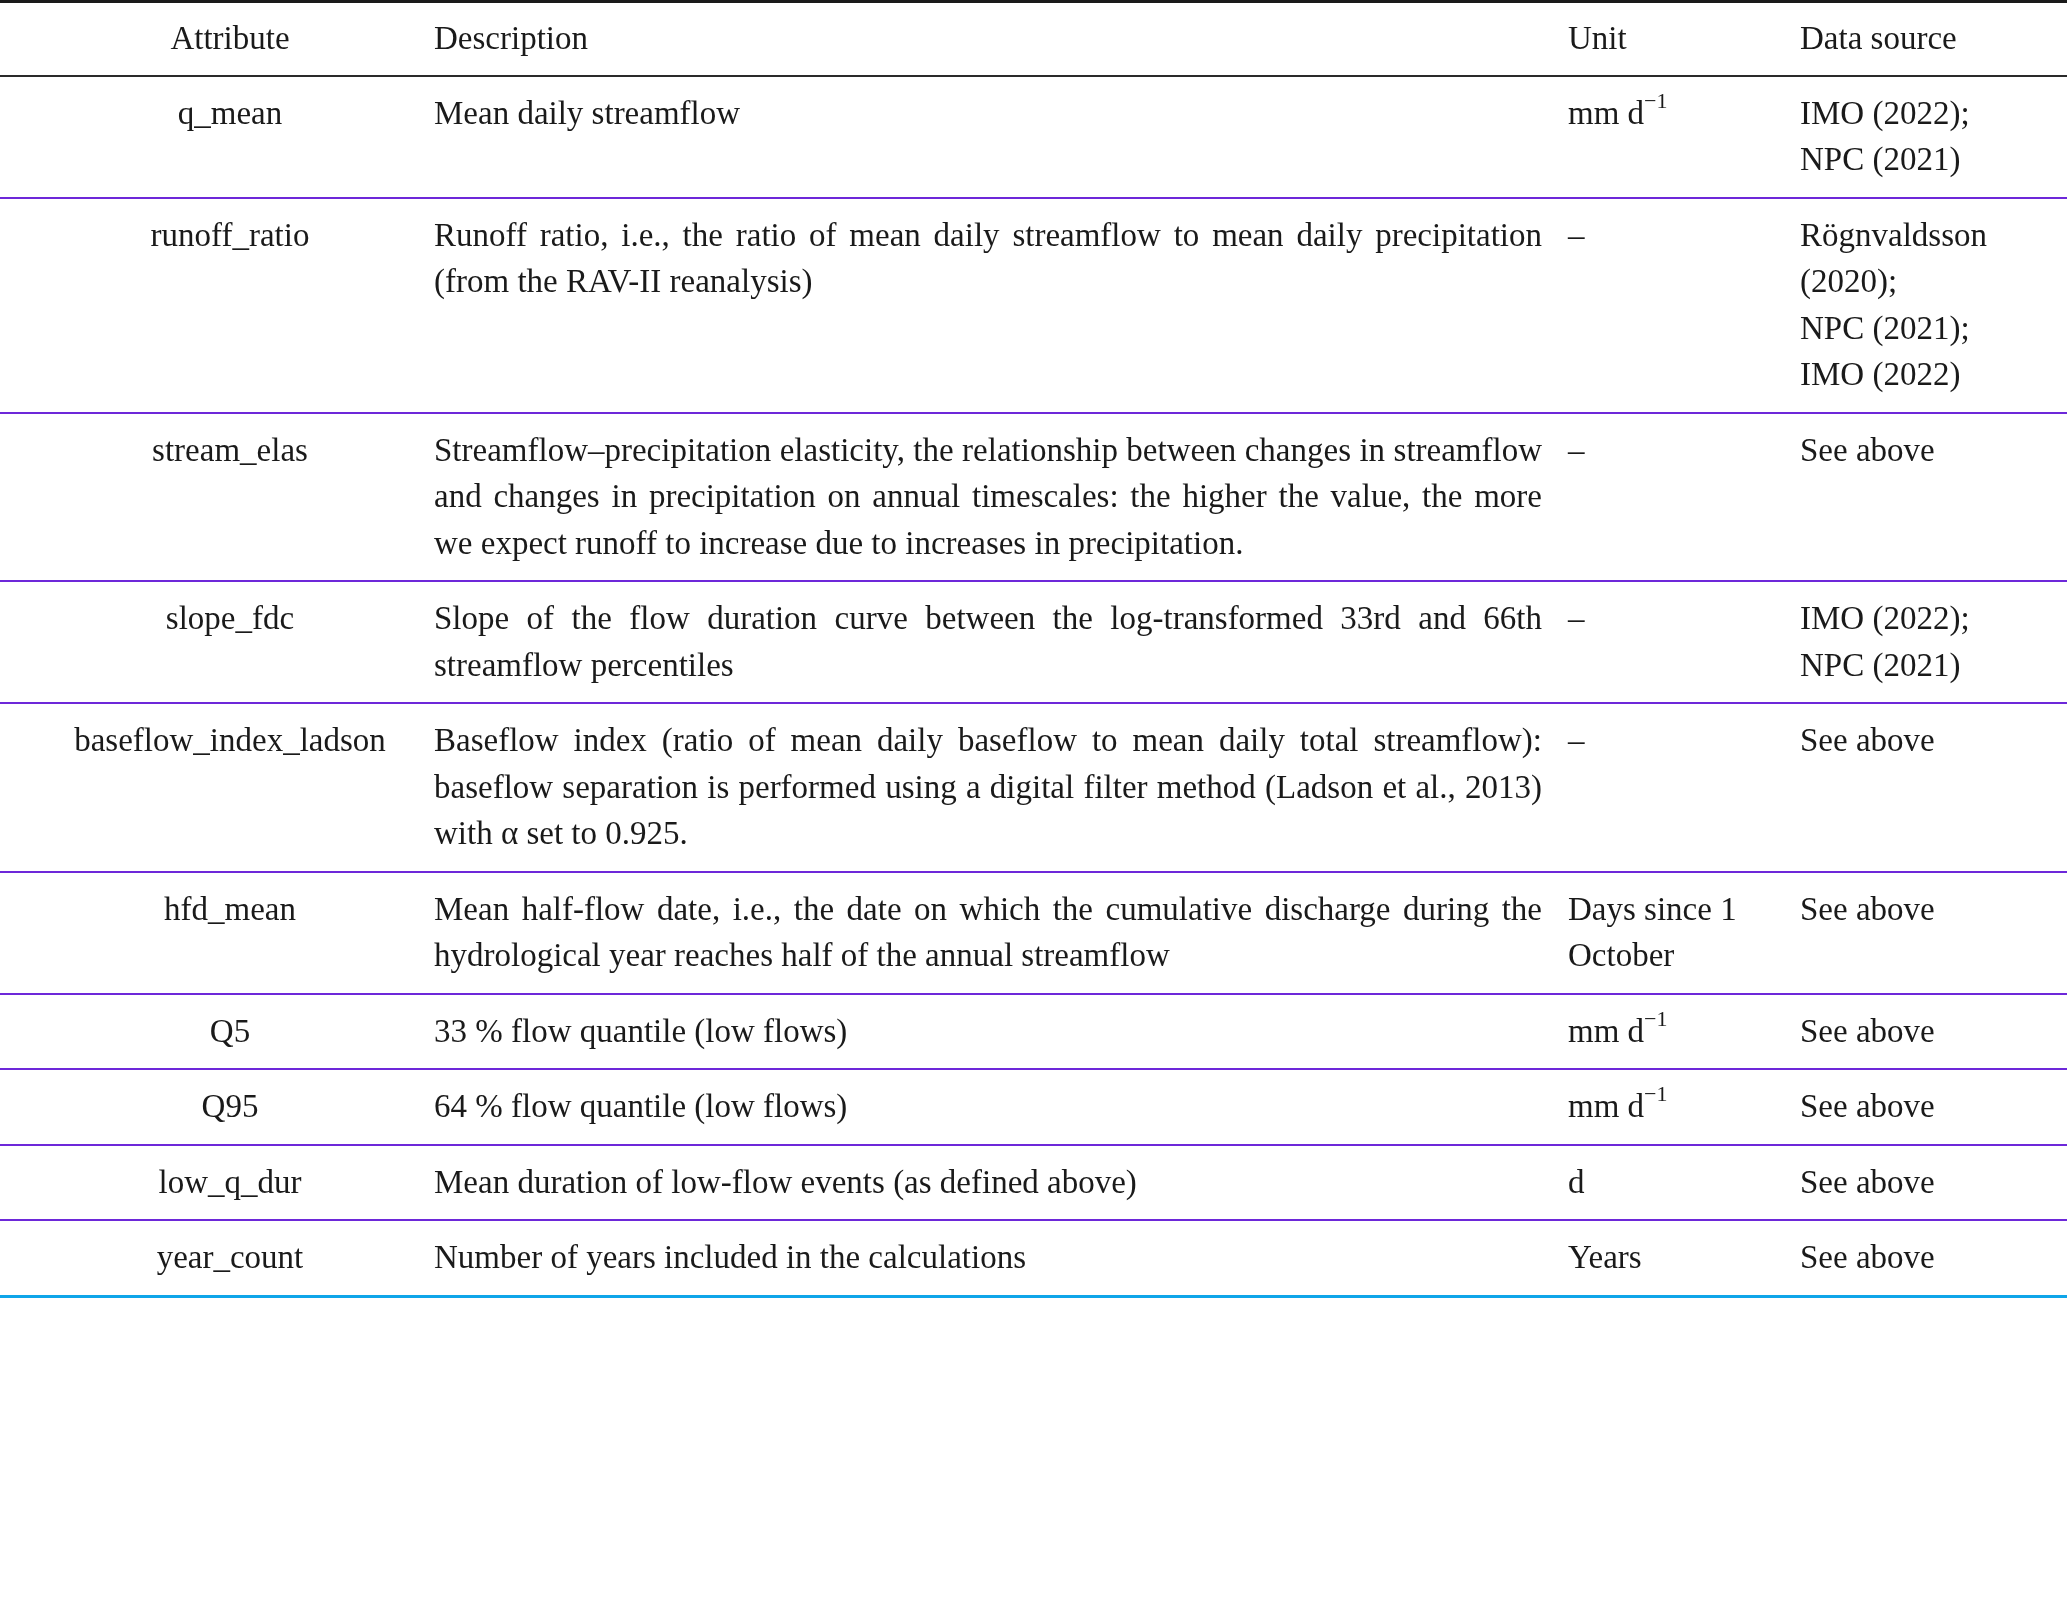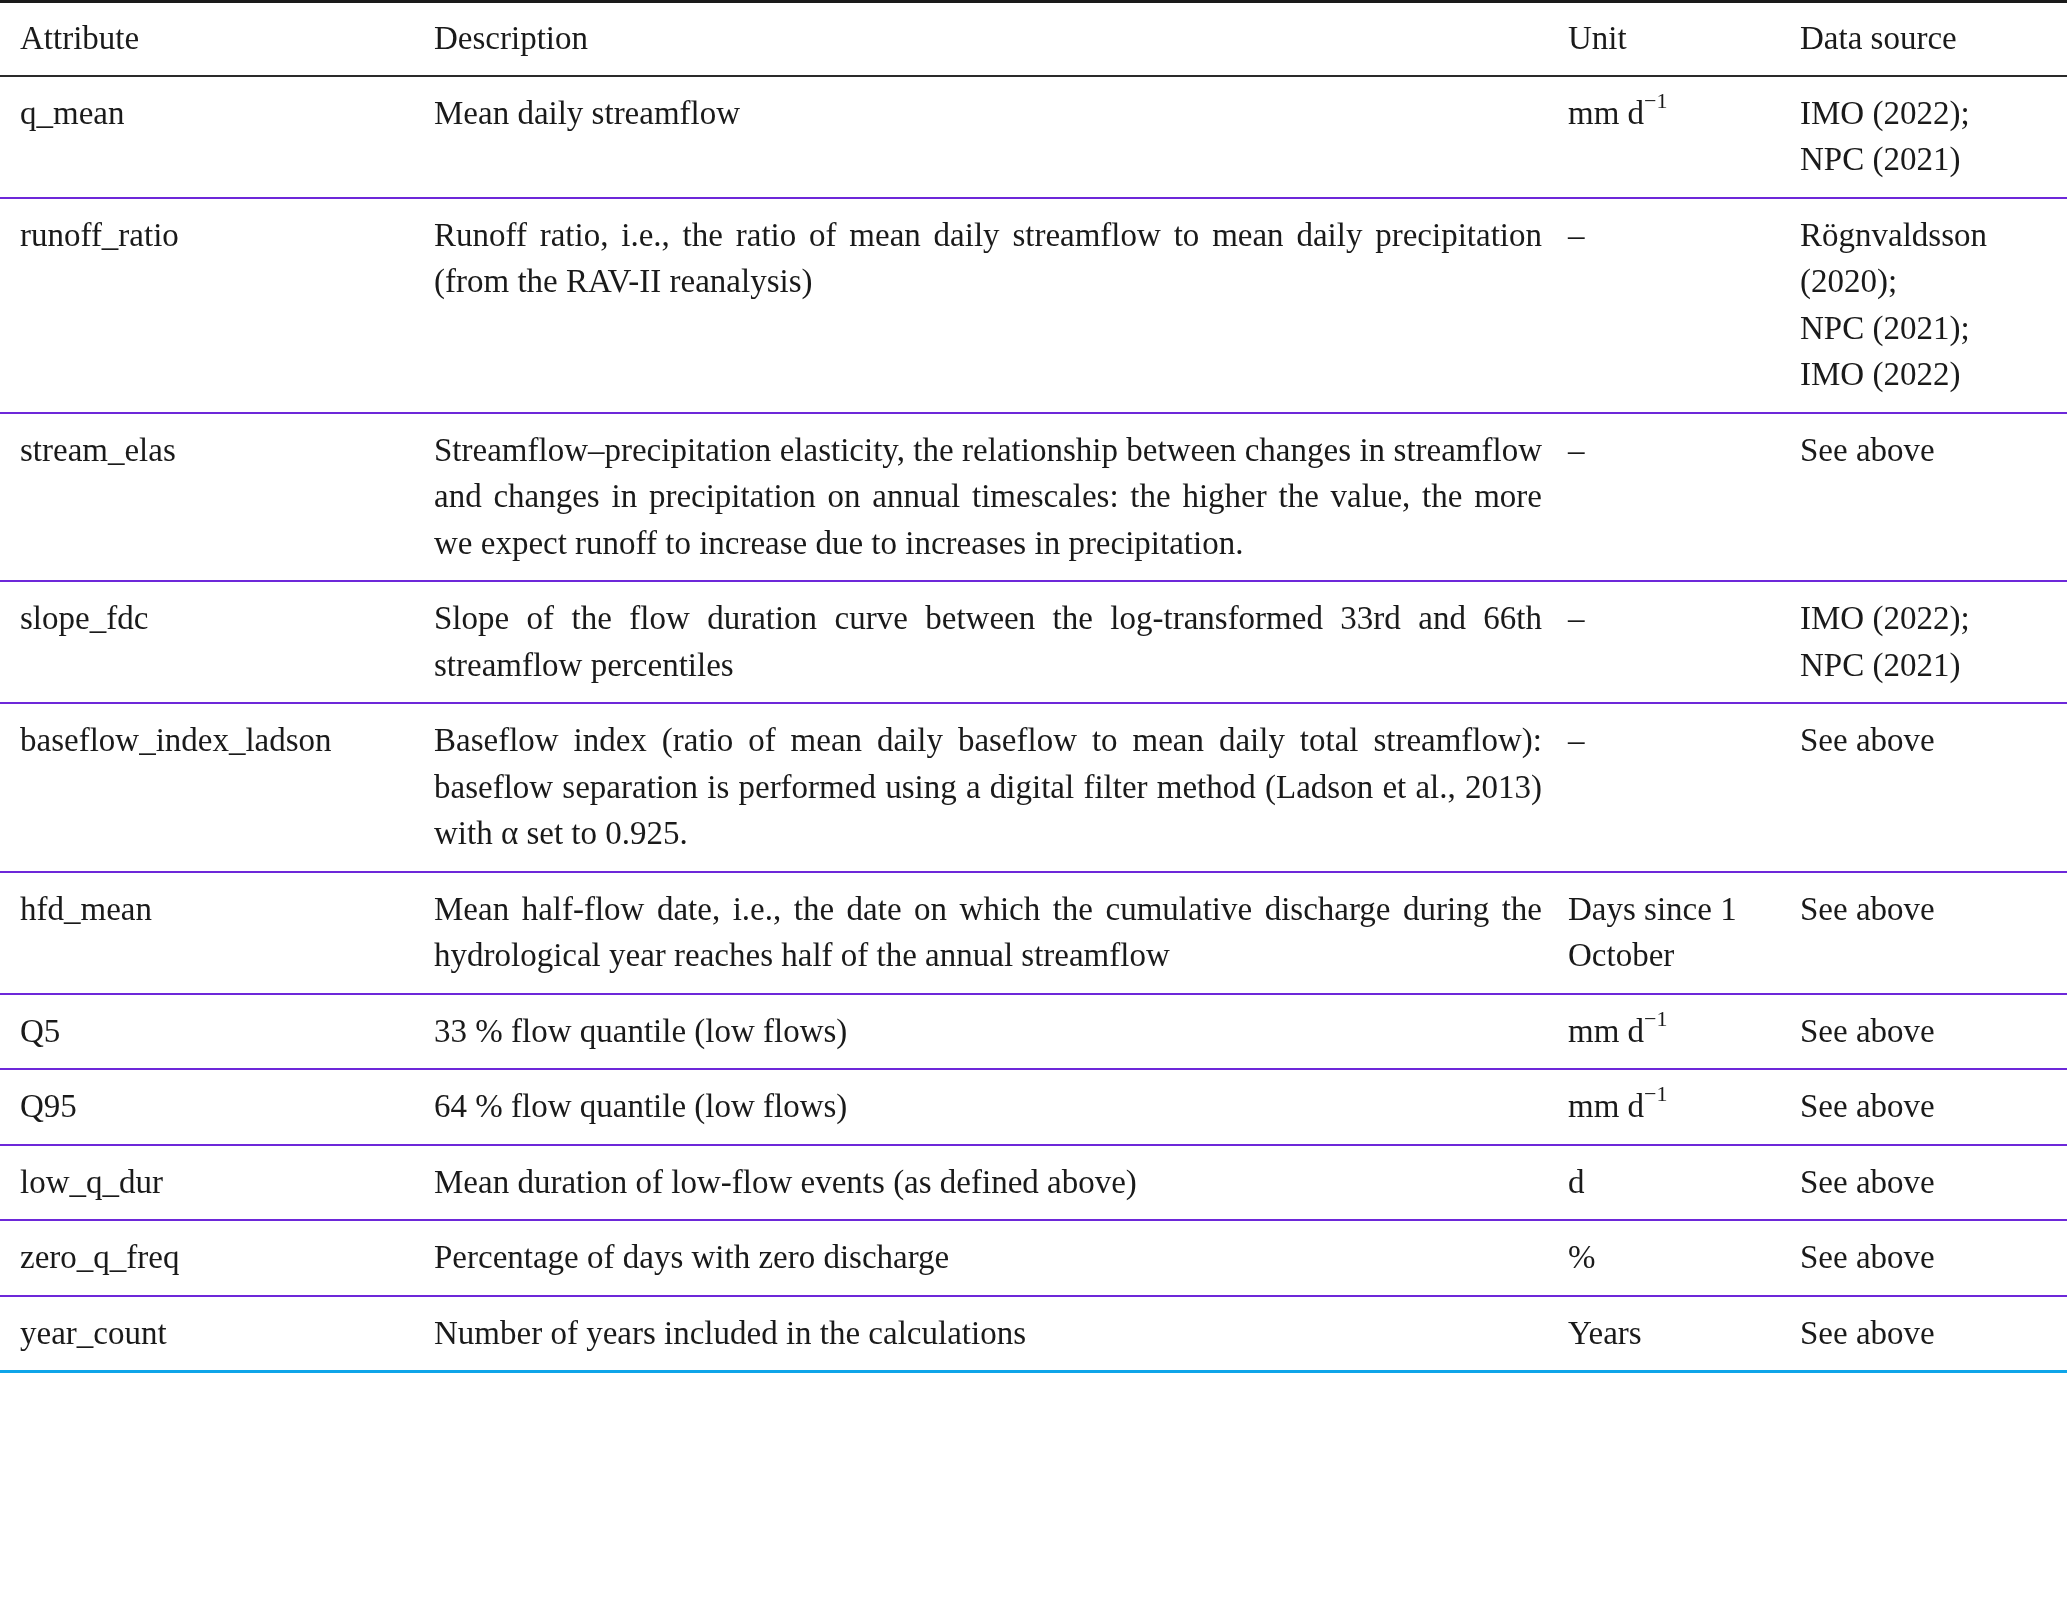--- a/index.html
+++ b/index.html
@@ -5,21 +5,21 @@
   html, body { margin: 0; padding: 0; background: #ffffff; }
   body { width: 2067px; height: 1615px; overflow: hidden; font-family: "Liberation Serif", "DejaVu Serif", serif; color: #1a1a1a; }
   table { border-collapse: collapse; width: 2067px; table-layout: fixed; font-size: 33px; line-height: 46.5px; }
   col.c1 { width: 434px; }
   col.c2 { width: 1134px; }
   col.c3 { width: 232px; }
   col.c4 { width: 267px; }
   td, th { vertical-align: top; text-align: left; font-weight: normal; padding: 0; }
   th { padding-top: 12px; padding-bottom: 13px; }
   td { padding-top: 13px; padding-bottom: 14px; }
-  td.c1, th.c1 { padding-left: 20px; }
+  td.c1, th.c1 { padding-left: 26px; text-align: center; }
   td.desc { padding-right: 26px; text-align: justify; hyphens: manual; }
   tr { border-bottom: 2px solid #6d28d9; }
   thead tr { border-top: 3px solid #1a1a1a; border-bottom: 2px solid #2a2a2a; }
   tbody tr:last-child { border-bottom: 3px solid #0ea5e9; }
   sup { font-size: 22px; line-height: 0; position: relative; top: -4px; vertical-align: super; }
   .src-line { display: block; }
 </style>
 </head>
 <body>
 
@@ -110,28 +110,20 @@
       </tr>
       <tr>
         <td class="c1">low_q_dur</td>
         <td class="desc">Mean duration of low-flow events (as defined above)</td>
         <td><span>d</span></td>
         <td>
           <span class="src-line">See above</span>
         </td>
       </tr>
       <tr>
-        <td class="c1">zero_q_freq</td>
-        <td class="desc">Percentage of days with zero discharge</td>
-        <td><span>%</span></td>
-        <td>
-          <span class="src-line">See above</span>
-        </td>
-      </tr>
-      <tr>
         <td class="c1">year_count</td>
         <td class="desc">Number of years included in the calculations</td>
         <td><span>Years</span></td>
         <td>
           <span class="src-line">See above</span>
         </td>
       </tr>
     </tbody>
 </table>
 

